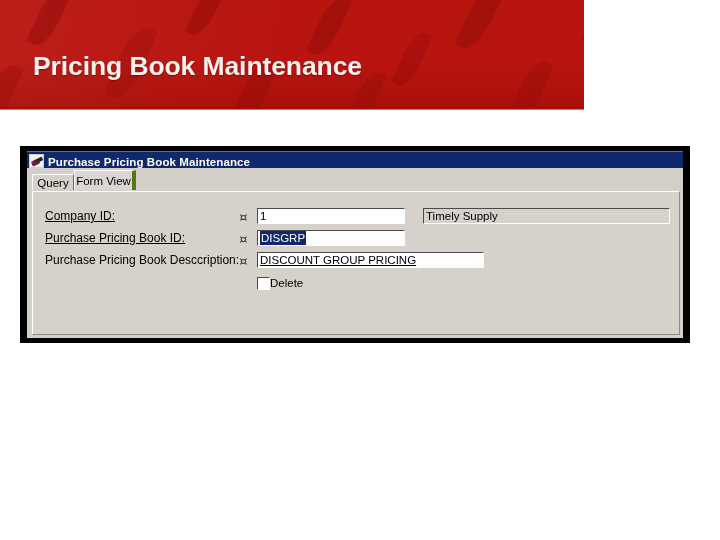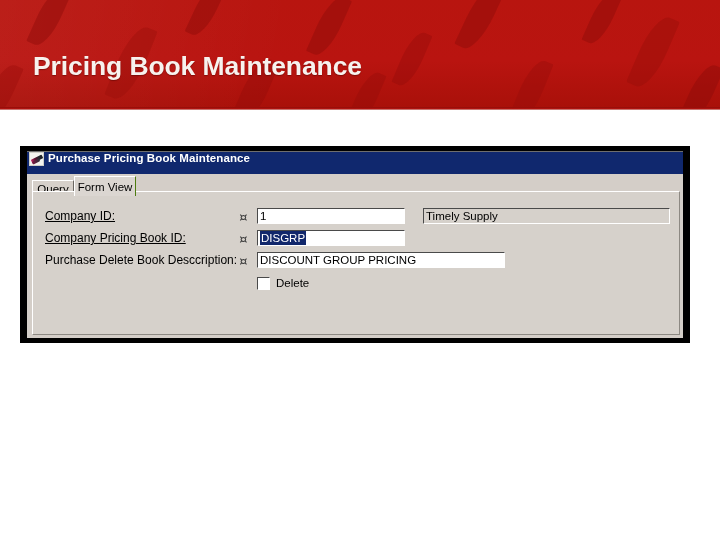--- a/index.html
+++ b/index.html
@@ -12,21 +12,21 @@
     background: #ffffff;
     font-family: "Liberation Sans", sans-serif;
     overflow: hidden;
     position: relative;
   }
 
   
   #slide-header {
     position: absolute;
     left: 0; top: 0;
-    width: 720px;
+    width: 584px;
     height: 110px;
     background: #b21310;
     overflow: hidden;
   }
   #slide-header .grain {
     position: absolute;
     left: 0; top: 0;
     width: 720px; height: 110px;
     background:
       linear-gradient(100deg, rgba(255,255,255,0.045) 0%, rgba(255,255,255,0) 40%),
@@ -74,24 +74,24 @@
   #window-inner {
     position: relative;
     width: 100%;
     height: 100%;
     background: #d4cec8;
     box-sizing: border-box;
   }
 
   
   #titlebar {
-    height: 23px;
+    height: 17px;
     background: #10286e;
     display: flex;
-    align-items: flex-start;
+    align-items: flex-end;
     padding-left: 2px;
     box-sizing: border-box;
     border-top: 1px solid #6e6e6e;
   }
   #titlebar-icon {
     width: 15px; height: 14px;
     background: #f3f3ef;
     margin-right: 4px;
     position: relative;
     flex: 0 0 auto;
@@ -152,21 +152,21 @@
     width: 42px;
     height: 16px;
     padding-top: 1px;
   }
   .tab.active {
     left: 47px;
     width: 62px;
     height: 20px;
     padding-top: 3px;
     background: #dbd6d1;
-    border-right: 1px solid #4d7c0f;
+    border-right: 4px solid #4d7c0f;
     z-index: 2;
   }
 
   
   #client {
     position: absolute;
     left: 5px;
     top: 40px;
     right: 3px;
     bottom: 3px;
@@ -235,36 +235,35 @@
   }
   .sel-text {
     background: #11276b;
     color: #ffffff;
     padding: 10px 1px;
   }
 
   #fld-company     { left: 224px; width: 148px; }
   #fld-companyname { left: 374px; width: 247px; }
   #fld-bookid      { left: 224px; width: 148px; }
-  #fld-bookdesc    { left: 224px; width: 248px; }
+  #fld-bookdesc    { left: 224px; width: 227px; text-decoration: underline; }
 
   #chk-delete-box {
     width: 13px; height: 13px;
     background: #ffffff;
     border-top: 1px solid #4a4a4a;
     border-left: 1px solid #4a4a4a;
     border-right: 1px solid #ffffff;
     border-bottom: 1px solid #ffffff;
     box-sizing: border-box;
     display: inline-block;
   }
   #chk-delete-label {
     font-size: 11.5px;
     color: #000000;
-    margin-left: 6px;
     font-family: "Liberation Sans", sans-serif;
   }
 </style>
 </head>
 <body>
 
 <div id="slide-header">
   <div class="grain"></div>
 
   <div class="blade" style="left:38px;  top:-14px; width:22px; height:62px; transform:rotate(24deg);"></div>
@@ -305,27 +304,27 @@
     <div id="client">
 
       <div class="form-row" id="row-company">
         <span class="field-label underlined">Company ID:</span>
         <span class="key-icon">¤</span>
         <span class="txtbox" id="fld-company">1</span>
         <span class="txtbox readonly" id="fld-companyname">Timely Supply</span>
       </div>
 
       <div class="form-row" id="row-bookid">
-        <span class="field-label underlined">Company Pricing Book ID:</span>
+        <span class="field-label underlined">Purchase Pricing Book ID:</span>
         <span class="key-icon">¤</span>
         <span class="txtbox" id="fld-bookid"><span class="sel-text">DISGRP</span></span>
       </div>
 
       <div class="form-row" id="row-bookdesc">
-        <span class="field-label">Purchase Delete Book Desccription:</span>
+        <span class="field-label">Purchase Pricing Book Desccription:</span>
         <span class="key-icon">¤</span>
         <span class="txtbox" id="fld-bookdesc">DISCOUNT GROUP PRICING</span>
       </div>
 
       <div class="form-row" id="row-delete">
         <span id="chk-delete-box"></span>
         <span id="chk-delete-label">Delete</span>
       </div>
 
     </div>

